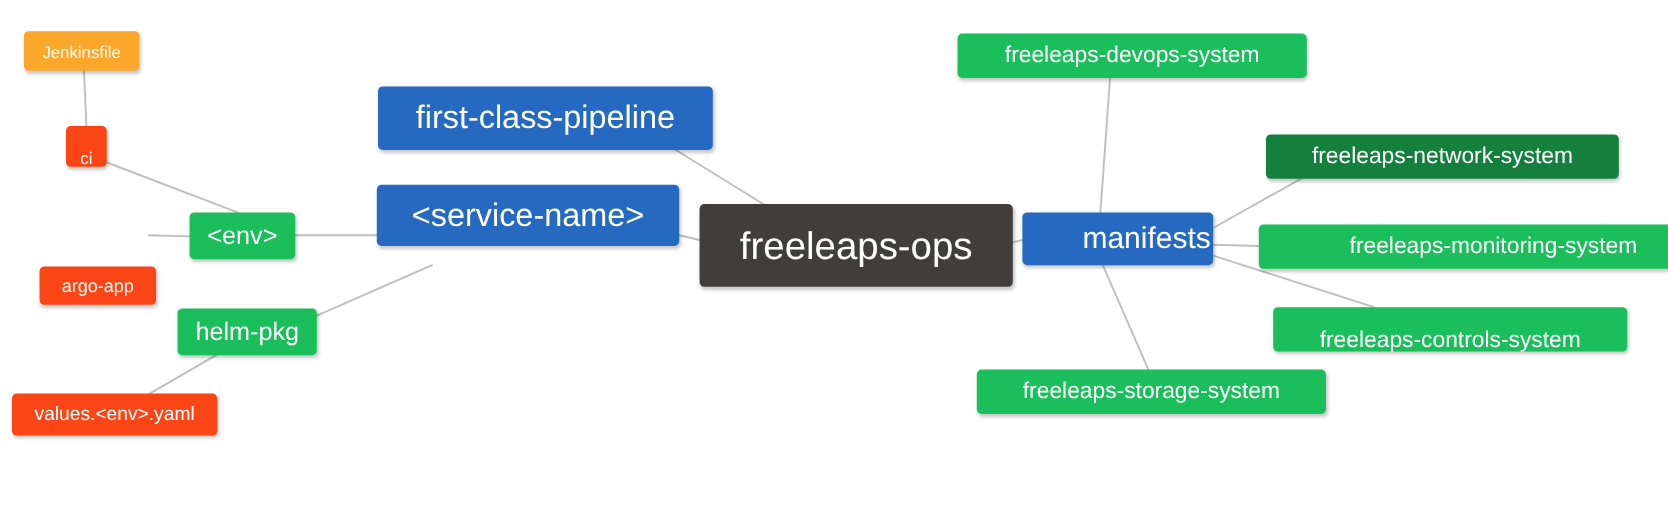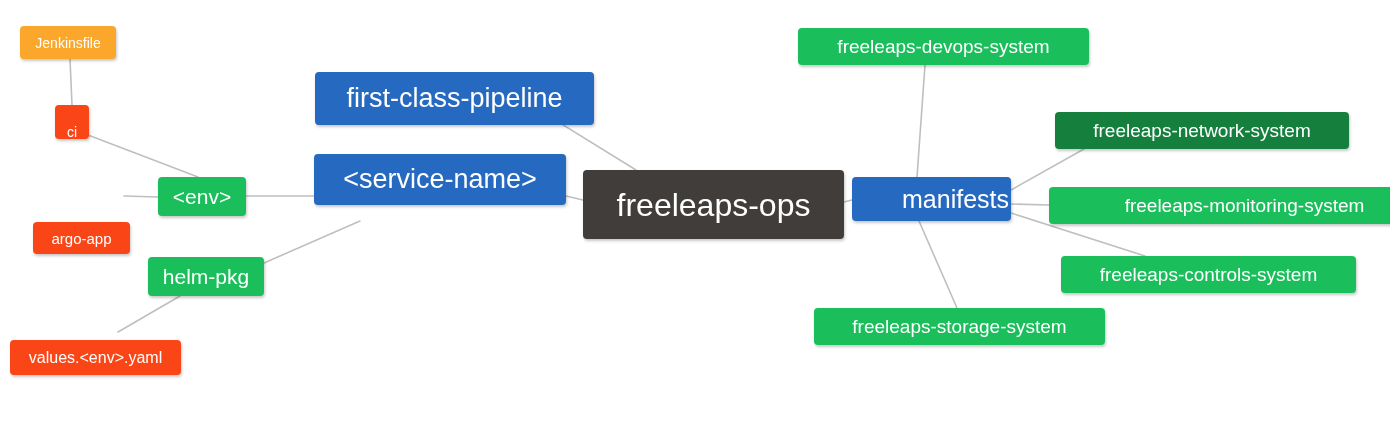--- a/index.html
+++ b/index.html
@@ -54,21 +54,21 @@
       </div>
       <div class="node" style="left: 33px; top: 178px; width: 97px; height: 32px; background: rgb(250, 70, 22); font-size: 15px; margin-top: 44px;">
         <span>argo-app</span>
       </div>
       <div class="node" style="left: 158px; top: 177px; width: 88px; height: 39px; background: rgb(26, 191, 92); font-size: 21px;">
         <span>&lt;env&gt;</span>
       </div>
       <div class="node" style="left: 148px; top: 257px; width: 116px; height: 39px; background: rgb(26, 191, 92); font-size: 21px;">
         <span>helm-pkg</span>
       </div>
-      <div class="node" style="left: 10px; top: 340px; width: 171px; height: 35px; background: rgb(250, 70, 22); font-size: 16px; justify-content: center;">
+      <div class="node" style="left: 10px; top: 328px; width: 171px; height: 35px; background: rgb(250, 70, 22); font-size: 16px; justify-content: center;">
         <span>values.&lt;env&gt;.yaml</span>
       </div>
       <div class="node" style="left: 315px; top: 36px; width: 279px; height: 53px; background: rgb(38, 105, 192); font-size: 27px; margin-top: 36px;">
         <span>first-class-pipeline</span>
       </div>
       <div class="node" style="left: 314px; top: 154px; width: 252px; height: 51px; background: rgb(38, 105, 192); font-size: 27px;">
         <span>&lt;service-name&gt;</span>
       </div>
       <div class="node" style="left: 583px; top: 170px; width: 261px; height: 69px; background: rgb(65, 61, 58); font-size: 32px;">
         <span>freeleaps-ops</span>
@@ -78,20 +78,20 @@
       </div>
       <div class="node" style="left: 798px; top: 28px; width: 291px; height: 37px; background: rgb(26, 191, 92); font-size: 19px;">
         <span>freeleaps-devops-system</span>
       </div>
       <div class="node" style="left: 1055px; top: 112px; width: 294px; height: 37px; background: #15803d; font-size: 19px;">
         <span>freeleaps-network-system</span>
       </div>
       <div class="node" style="left: 1049px; top: 187px; width: 391px; height: 37px; background: rgb(26, 191, 92); font-size: 19px;">
         <span>freeleaps-monitoring-system</span>
       </div>
-      <div class="node" style="left: 1061px; top: 256px; width: 295px; height: 37px; background: rgb(26, 191, 92); font-size: 19px;">
+      <div class="node" style="left: 1061px; top: 256px; width: 295px; height: 37px; background: rgb(26, 191, 92); font-size: 19px; align-items: flex-end;">
         <span>freeleaps-controls-system</span>
       </div>
       <div class="node" style="left: 814px; top: 308px; width: 291px; height: 37px; background: rgb(26, 191, 92); font-size: 19px;">
         <span>freeleaps-storage-system</span>
       </div>
     </div>
 </div>
 
 </body></html>

